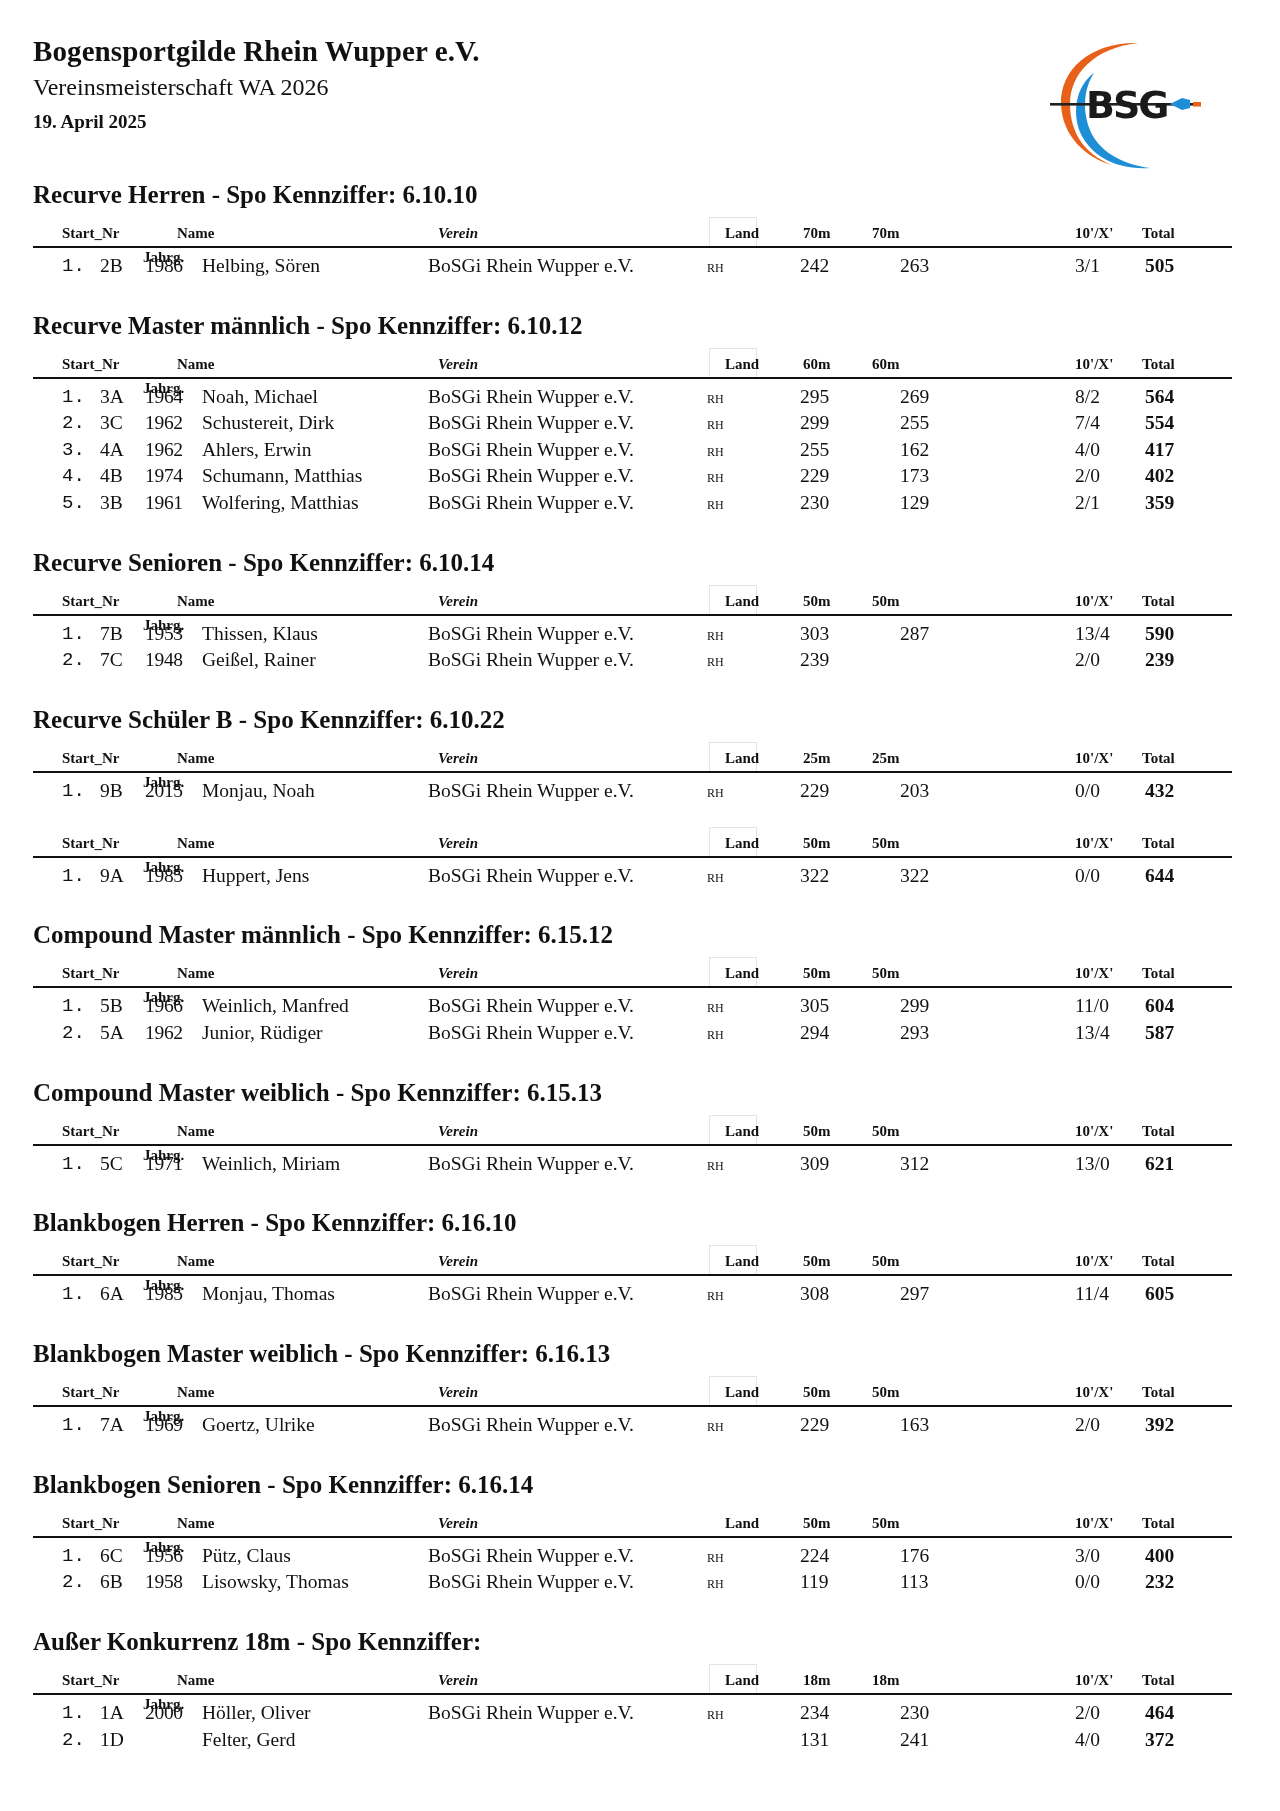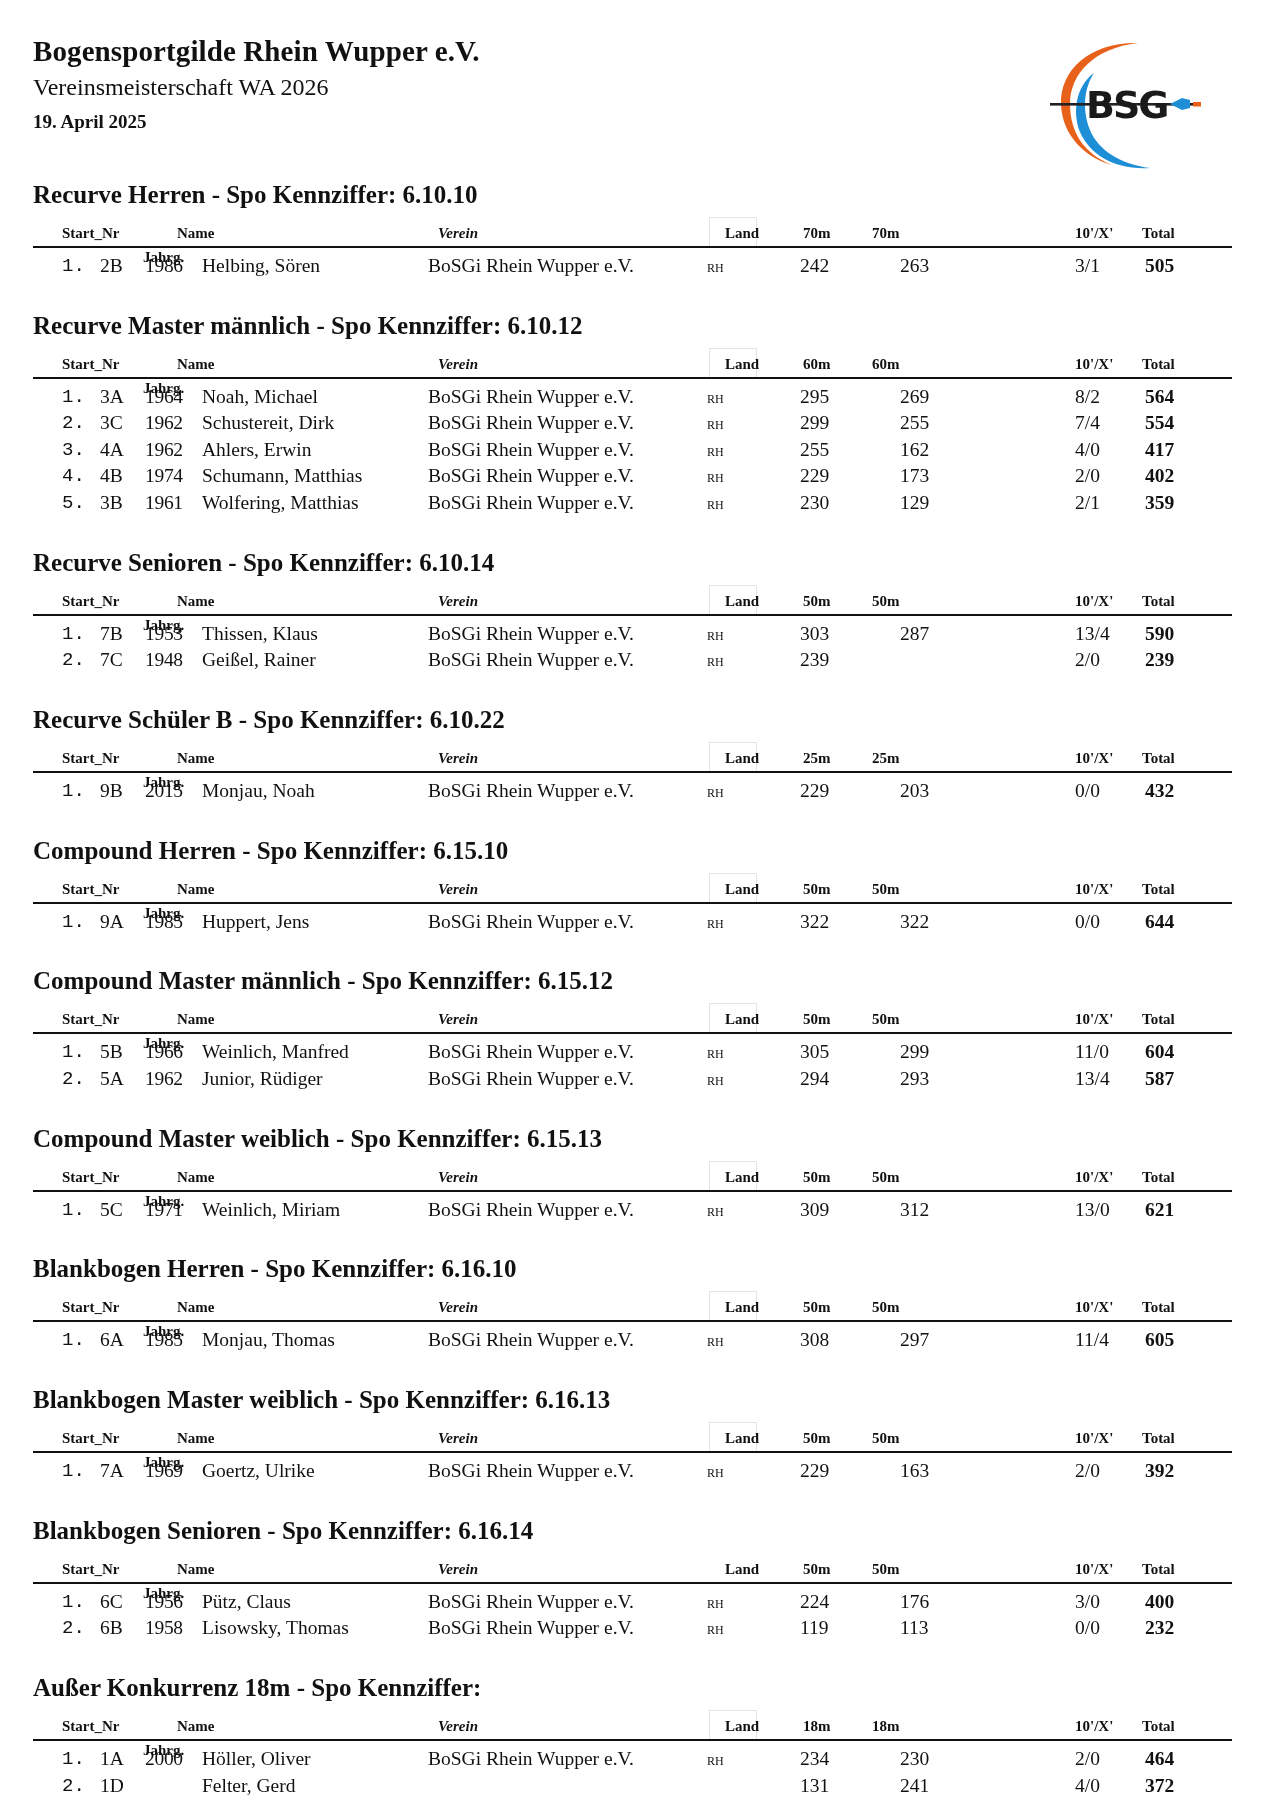--- a/index.html
+++ b/index.html
@@ -259,21 +259,20 @@
           <span class="c-verein">BoSGi Rhein Wupper e.V.</span>
           <span class="c-land">RH</span>
           <span class="c-d1">229</span>
           <span class="c-d2">203</span>
           <span class="c-tenx">0/0</span>
           <span class="c-total">432</span>
         </div>
       </div>
     </div>
     <div class="section">
-      <div class="section-title">Compound Herren - Spo Kennziffer: 6.15.10</div>
       <div class="hdr">
         <div class="land-box"></div>
         <span class="h-start">Start_Nr</span>
         <span class="h-jahrg">Jahrg.</span>
         <span class="h-name">Name</span>
         <span class="h-verein">Verein</span>
         <span class="h-land">Land</span>
         <span class="h-d1">50m</span>
         <span class="h-d2">50m</span>
         <span class="h-tenx">10'/X'</span>

